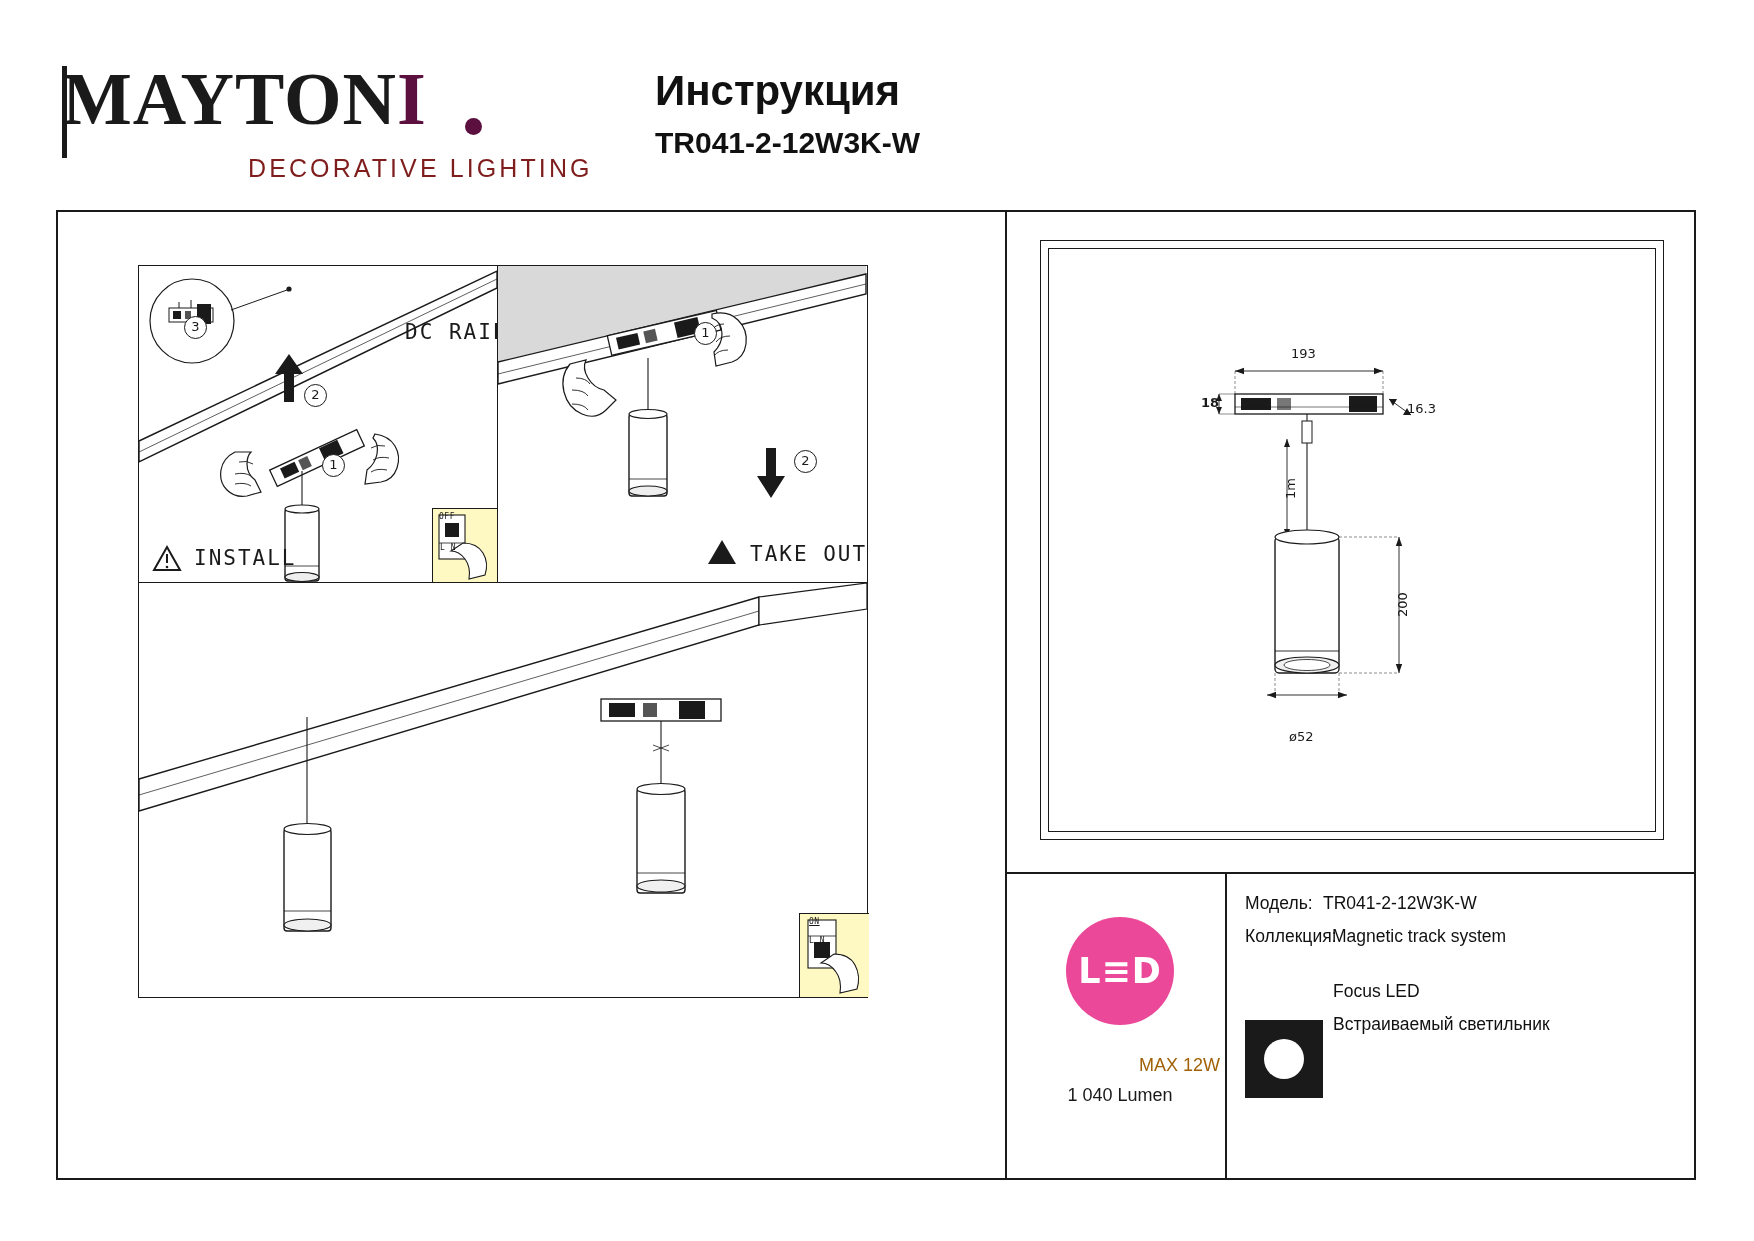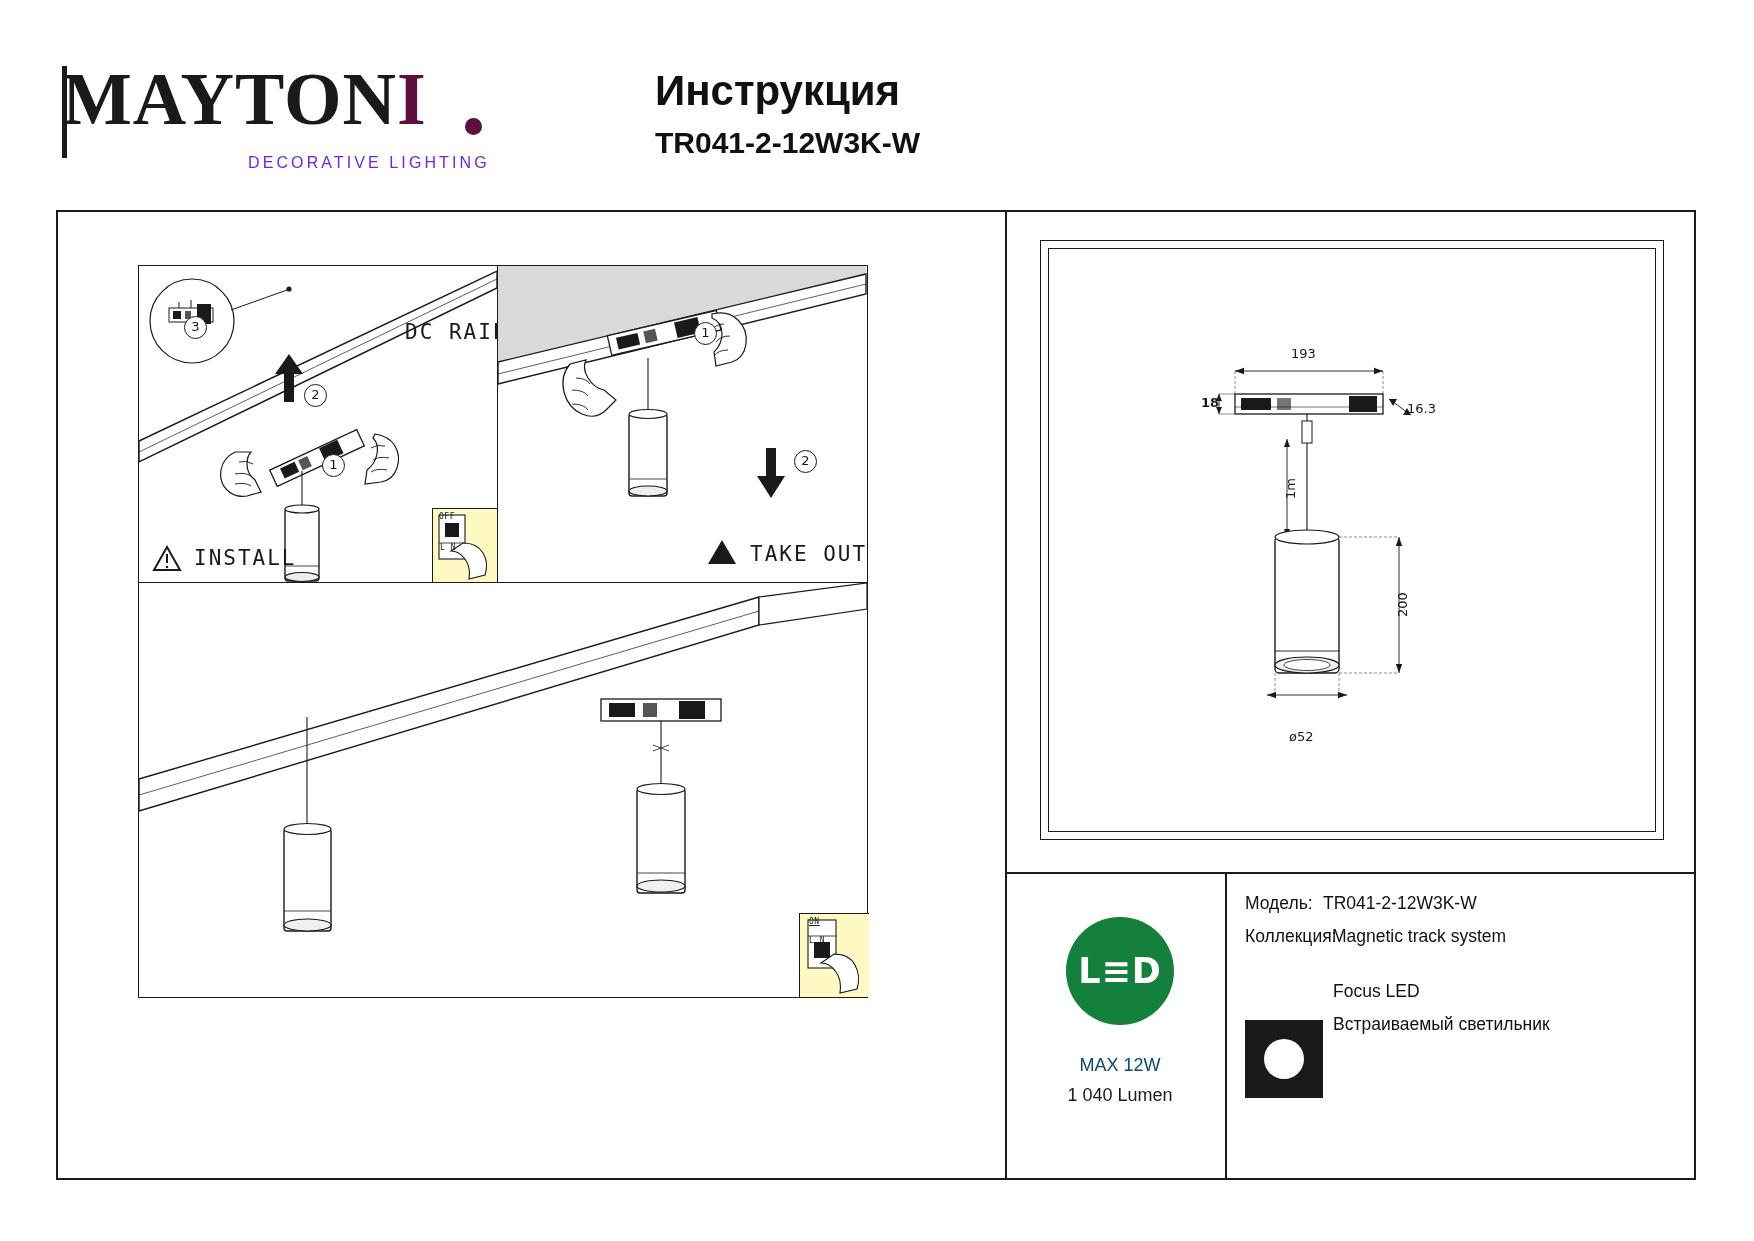--- a/index.html
+++ b/index.html
@@ -29,23 +29,23 @@
   .logo-dot {
     position:absolute;
     left:403px; top:56px;
     width:17px; height:17px;
     border-radius:50%;
     background:#5b1040;
   }
   .logo-sub {
     position:absolute;
     left:186px; top:92px;
-    font-size:16px;
+    font-size:25px;
     letter-spacing:3.1px;
-    color:#6d28d9;
+    color:#7f1d1d;
     font-weight:normal;
     white-space:nowrap;
   }
   .logo-rule-left {
     position:absolute; left:0; top:4px; width:5px; height:92px; background:#1a1a1a;
   }
 
   .title-block { position:absolute; left:655px; top:66px; }
   .doc-title {
     font-size:42px; font-weight:bold; color:#111; line-height:1.18; white-space:nowrap;
@@ -142,30 +142,30 @@
     transform-origin:left top;
   }
 
   
   .led-block {
     position:absolute; left:1020px; top:895px; width:200px; height:270px;
     text-align:center;
   }
   .led-circle {
     width:108px; height:108px; border-radius:50%;
-    background:#15803d;
+    background:#ec4899;
     margin:22px auto 0 auto;
     color:#fff;
     font-family:"DejaVu Sans", sans-serif;
     font-weight:bold;
     font-size:35px;
     line-height:108px;
     letter-spacing:1px;
   }
-  .led-max { margin-top:30px; font-size:18px; color:#0c4a6e; }
+  .led-max { margin-top:30px; font-size:18px; color:#a16207;text-align:right; }
   .led-lm { margin-top:9px; font-size:18px; color:#1a1a1a; }
 
   .info-block { position:absolute; left:1245px; top:895px; width:440px; height:270px; }
   .info-row { font-size:17.5px; color:#111; line-height:1.0; white-space:nowrap; }
   .info-abs { position:absolute; }
   .icon-square {
     position:absolute; left:1245px; top:1020px;
     width:78px; height:78px;
     background:#1a1a1a;
     display:flex; align-items:center; justify-content:center;

